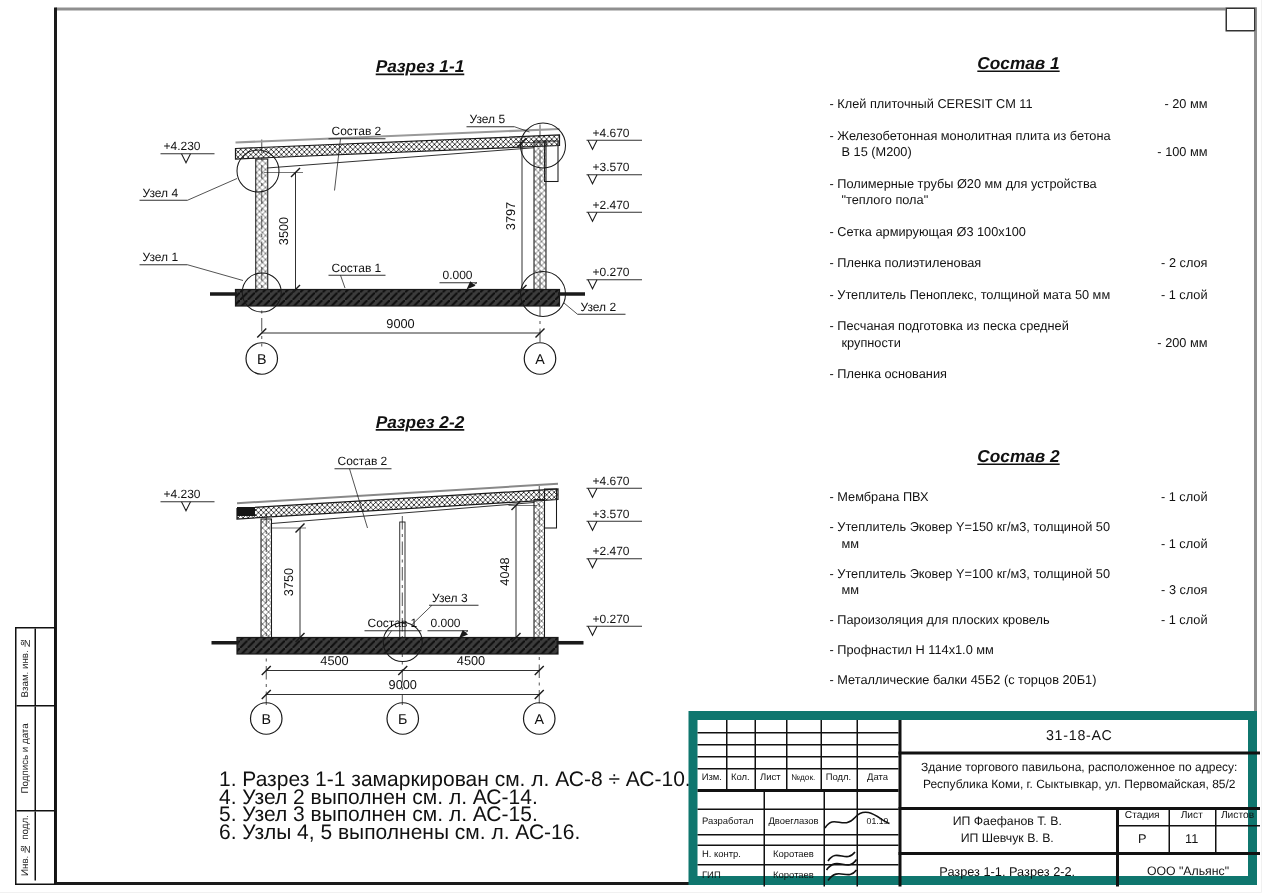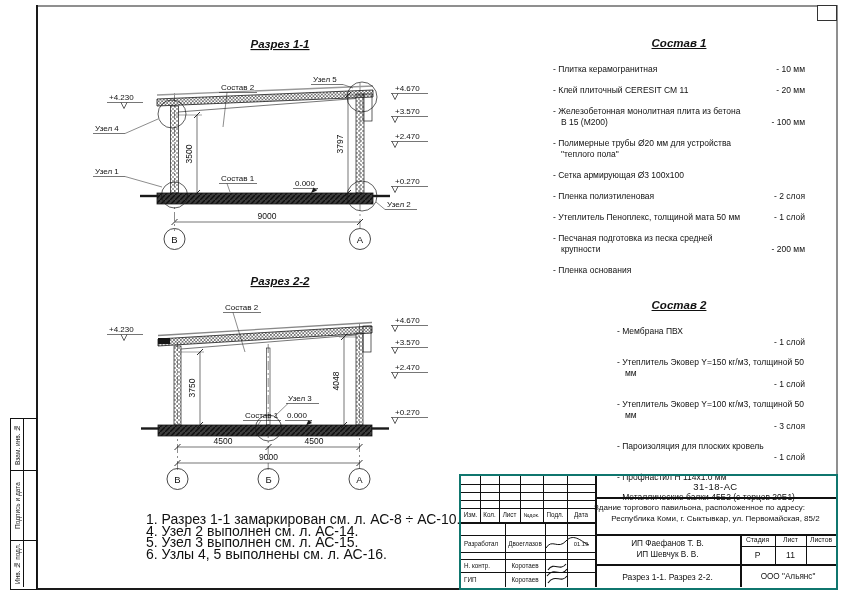--- a/index.html
+++ b/index.html
@@ -13,27 +13,27 @@
   .strip{position:absolute;left:10px;top:418px;width:27px;height:172px;border:1.2px solid #111;box-sizing:border-box;}
   .strip-cell{position:relative;border-bottom:1.2px solid #111;box-sizing:border-box;}
   .strip-cell:last-child{border-bottom:none;}
   .strip-div{position:absolute;left:12px;top:0;width:1px;height:100%;background:#111;}
   .strip-label{position:absolute;left:0;top:0;width:12px;height:100%;display:flex;align-items:center;justify-content:center;
       writing-mode:vertical-rl;transform:rotate(180deg);font-size:6.5px;white-space:nowrap;color:#222;}
   
   .sostav{position:absolute;width:252px;}
   .sostav-title{text-align:center;font-size:11.5px;font-weight:bold;font-style:italic;text-decoration:underline;margin-bottom:15px;}
   .s-item{display:flex;justify-content:space-between;align-items:flex-end;margin-bottom:10px;font-size:8.5px;line-height:11px;}
-  .s-item.tight{margin-bottom:9px;flex-direction:column;}
+  .s-item.tight{margin-bottom:9px;}
   .s-name{width:180px;padding-left:8px;text-indent:-8px;}
   .s-qty{white-space:nowrap;}
   
   .notes{position:absolute;left:146px;top:514px;font-size:14px;line-height:11.6px;}
   
-  .tb{position:absolute;left:459px;top:474px;width:379px;height:116px;border:2px solid #0f766e;box-sizing:border-box;}
+  .tb{position:absolute;left:459px;top:474px;width:379px;height:116px;border:6px solid #0f766e;box-sizing:border-box;}
   .tb-v{position:absolute;width:1px;background:#111;}
   .tb-v.th{width:1.6px;}
   .tb-h{position:absolute;height:1px;background:#111;}
   .tb-h.th{height:1.6px;}
   .tb-txt{position:absolute;text-align:center;}
   .hdr6{font-size:6.3px;}
   svg text{fill:#111;}
 </style>
 </head>
 <body>
@@ -279,24 +279,20 @@
       <circle cx="213.5" cy="207" r="10.5" fill="none" stroke-width="0.8"></circle>
       <text x="213.5" y="210.5" text-anchor="middle" font-size="9.5" stroke="none">Б</text>
       <circle cx="304.5" cy="207" r="10.5" fill="none" stroke-width="0.8"></circle>
       <text x="304.5" y="210.5" text-anchor="middle" font-size="9.5" stroke="none">А</text>
     </g>
   </svg>
 
   <div class="sostav" style="left:553px;top:37px;">
     <div class="sostav-title">Состав 1</div>
     <div class="s-item">
-        <span class="s-name">- Плитка керамогранитная</span>
-        <span class="s-qty">- 10 мм</span>
-      </div>
-    <div class="s-item">
         <span class="s-name">- Клей плиточный CERESIT CM 11</span>
         <span class="s-qty">- 20 мм</span>
       </div>
     <div class="s-item">
         <span class="s-name">- Железобетонная  монолитная плита из бетона В 15 (М200)</span>
         <span class="s-qty">- 100 мм</span>
       </div>
     <div class="s-item">
         <span class="s-name">- Полимерные трубы Ø20 мм для устройства "теплого пола"</span>
         <span class="s-qty"></span>
@@ -403,21 +399,21 @@
     <div class="tb-txt hdr6" style="left:44px;top:100px;width:40px;">Коротаев</div>
 
     <svg class="abs" style="left:82px;top:60px;" width="48" height="16">
       <path d="M3,12 C9,2 15,14 23,5 S40,7 46,9" fill="none" stroke="#111" stroke-width="1"></path>
     </svg>
     <svg class="abs" style="left:83px;top:84px;" width="26" height="27">
       <path d="M4,10 C10,1 16,12 22,4 M3,16 C10,6 17,18 23,9 M4,23 C11,13 17,24 23,16" fill="none" stroke="#111" stroke-width="1.1"></path>
     </svg>
 
     <div class="tb-txt" style="left:134px;top:5px;width:241px;font-size:9.5px;letter-spacing:0.5px;">31-18-АС</div>
-    <div class="tb-txt" style="left:120px;top:27px;width:237px;font-size:8px;">Здание торгового павильона, расположенное по адресу:</div>
+    <div class="tb-txt" style="left:136px;top:27px;width:237px;font-size:8px;">Здание торгового павильона, расположенное по адресу:</div>
     <div class="tb-txt" style="left:136px;top:38px;width:237px;font-size:8px;">Республика Коми, г. Сыктывкар, ул. Первомайская, 85/2</div>
     <div class="tb-txt" style="left:134px;top:63px;width:145px;font-size:8.2px;">ИП Фаефанов Т. В.</div>
     <div class="tb-txt" style="left:134px;top:74px;width:145px;font-size:8.2px;">ИП Шевчук В. В.</div>
     <div class="tb-txt" style="left:134px;top:96px;width:145px;font-size:8.5px;">Разрез 1-1. Разрез 2-2.</div>
     <div class="tb-txt" style="left:279px;top:60px;width:35px;font-size:6.8px;">Стадия</div>
     <div class="tb-txt" style="left:314px;top:60px;width:31px;font-size:6.8px;">Лист</div>
     <div class="tb-txt" style="left:345px;top:60px;width:30px;font-size:6.8px;">Листов</div>
     <div class="tb-txt" style="left:279px;top:74px;width:35px;font-size:8.5px;">Р</div>
     <div class="tb-txt" style="left:314px;top:74px;width:31px;font-size:8.5px;">11</div>
     <div class="tb-txt" style="left:345px;top:74px;width:30px;font-size:8.5px;"></div>

